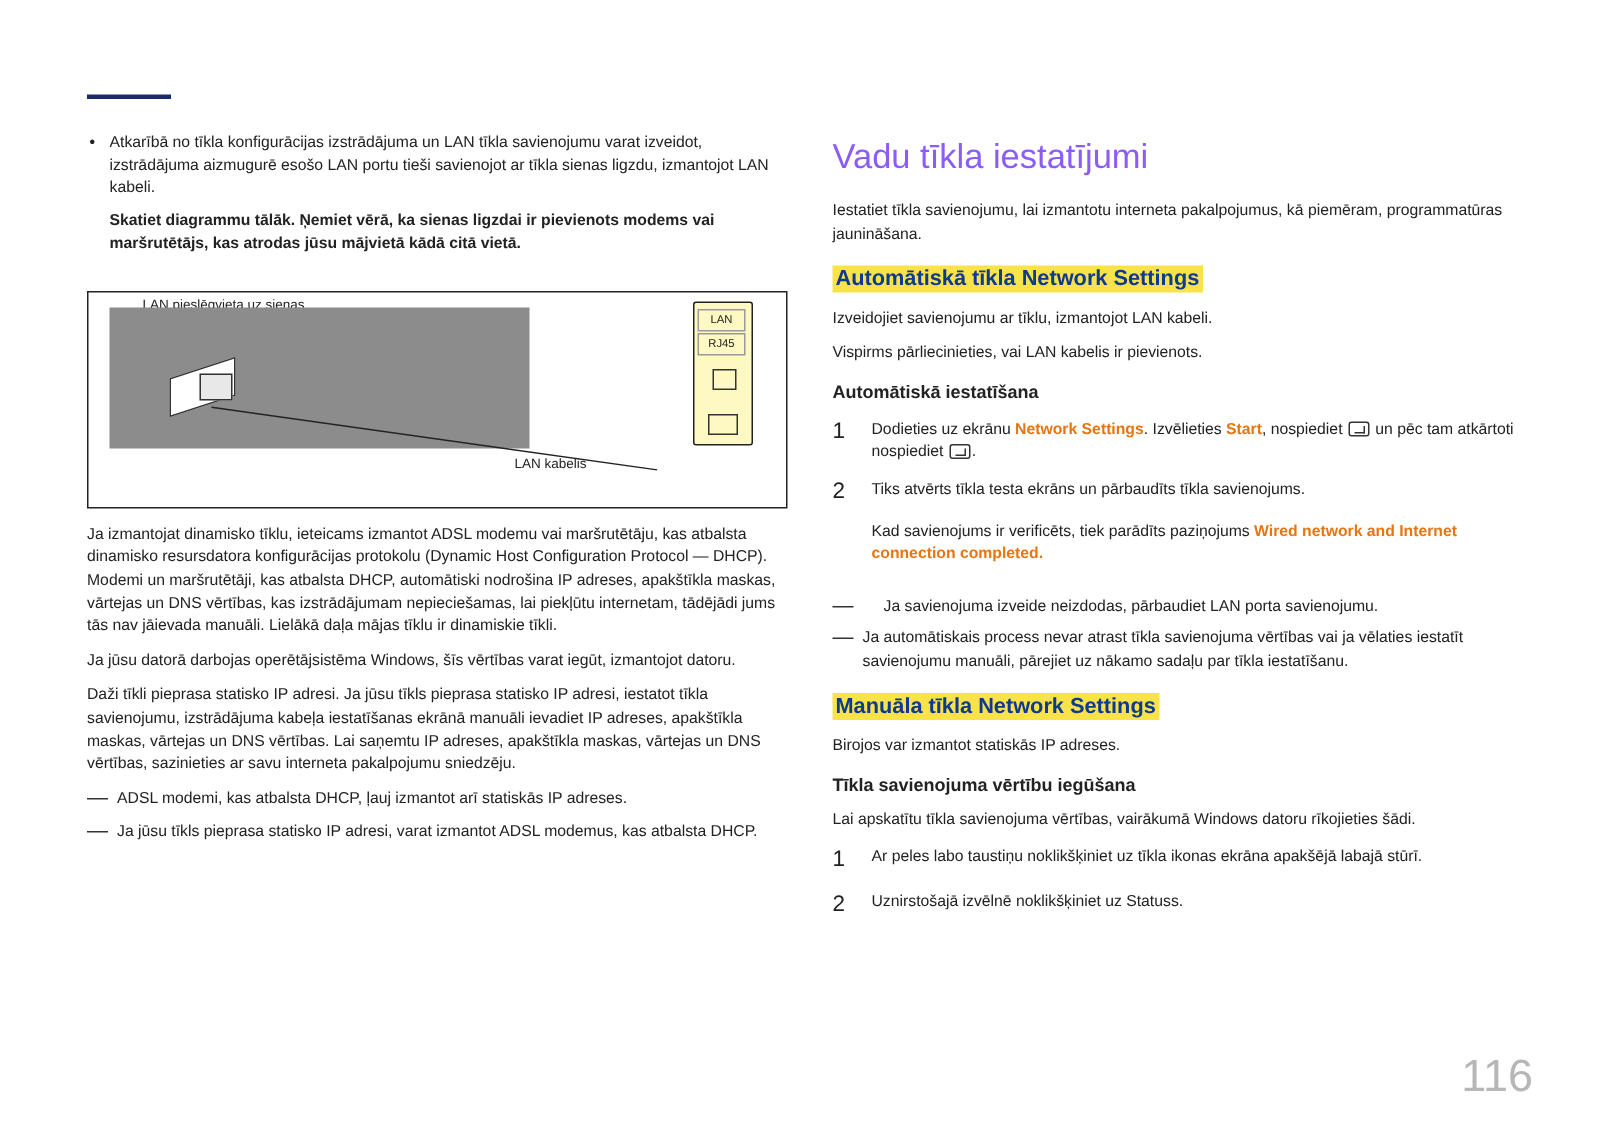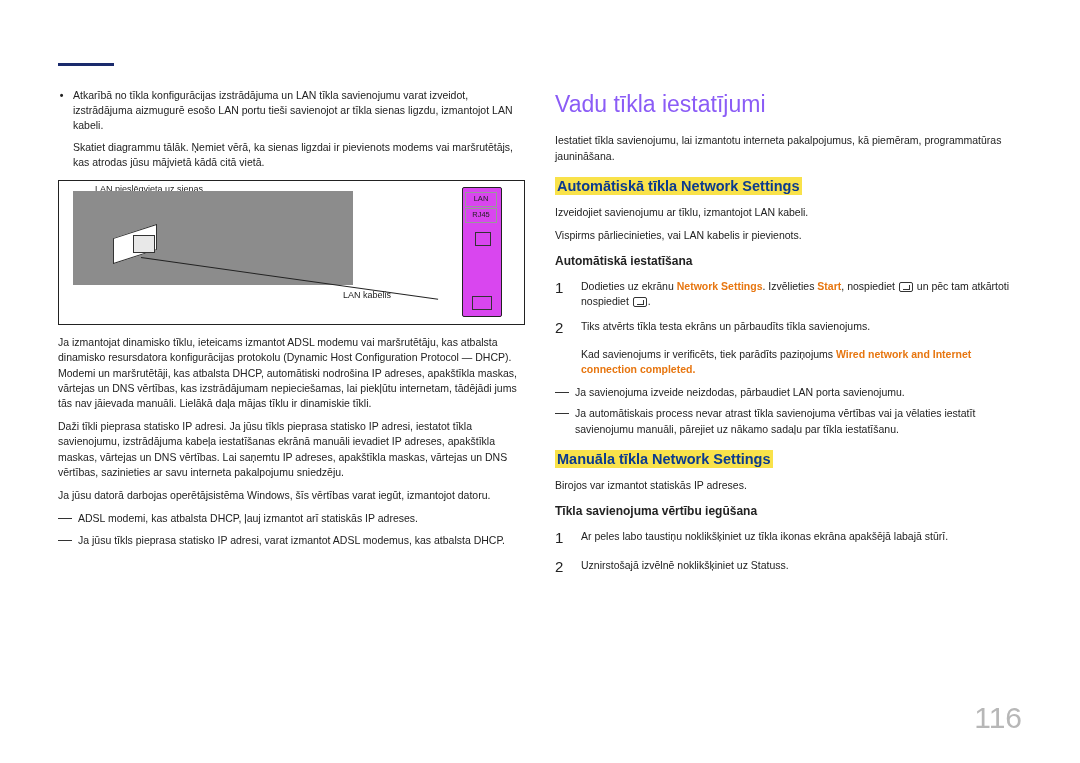--- a/index.html
+++ b/index.html
@@ -24,21 +24,21 @@
   }
   .columns {
     display: flex;
     gap: 30px;
     margin-top: 30px;
   }
   .col { flex: 1; min-width: 0; }
   .bullet-row { display: flex; gap: 8px; margin-bottom: 6px; }
   .bullet-dot { width: 7px; flex: 0 0 7px; text-align: center; font-weight: bold; }
   .bullet-text { flex: 1; }
-  .sub-text { margin-left: 15px; margin-bottom: 10px; }
+  .sub-text { margin-left: 15px; margin-bottom: 24px; font-weight: bold; }
   .diagram {
     border: 1px solid #222;
     height: 145px;
     margin: 6px 0 10px 0;
     padding: 10px 14px;
     position: relative;
   }
   .diagram-wall {
     width: 280px;
     height: 94px;
@@ -65,24 +65,24 @@
   .diagram-cable {
     position: absolute;
     border-top: 1.2px solid #222;
   }
   .diagram-label { position: absolute; font-size: 9px; padding-left: 34px; }
   .device {
     position: absolute;
     right: 22px;
     top: 6px;
     width: 40px;
-    height: 130px;
+    height: 96px;
     border: 1.2px solid #222;
     border-radius: 2px;
-    background: #d946ef;
+    background: #fef9c3;
   }
   .device-label {
     position: absolute;
     width: 32px;
     right: 4px;
     top: 4px;
     font-size: 7.5px;
     text-align: center;
     border: 1px solid #999;
     padding: 1px 0;
@@ -120,21 +120,21 @@
     border: 1px solid #333;
     border-radius: 2px;
     vertical-align: middle;
     position: relative;
     margin: 0 1px;
   }
   .enter-icon::after {
     content: ""; position: absolute; right: 2px; top: 2px;
     width: 6px; height: 4px; border-right: 1px solid #333; border-bottom: 1px solid #333;
   }
-  .indent { margin-left: 26px; margin-bottom: 8px; }
+  .indent { margin-left: 26px; margin-bottom: 20px; }
   .page-num {
     position: absolute;
     right: 58px;
     bottom: 24px;
     font-size: 30px;
     color: #b7b7b7;
     font-weight: 300;
   }
 </style>
 </head>
@@ -161,22 +161,22 @@
       <div class="diagram-label" style="left:250px;top:108px;">LAN kabelis</div>
       <div class="device">
         <div class="device-label">LAN</div>
         <div class="device-label" style="top:20px;">RJ45</div>
         <div style="position:absolute;left:12px;top:44px;width:16px;height:14px;border:1px solid #333;"></div>
         <div class="device-port"></div>
       </div>
     </div>
 
     <div class="para">Ja izmantojat dinamisko tīklu, ieteicams izmantot ADSL modemu vai maršrutētāju, kas atbalsta dinamisko resursdatora konfigurācijas protokolu (Dynamic Host Configuration Protocol — DHCP). Modemi un maršrutētāji, kas atbalsta DHCP, automātiski nodrošina IP adreses, apakštīkla maskas, vārtejas un DNS vērtības, kas izstrādājumam nepieciešamas, lai piekļūtu internetam, tādējādi jums tās nav jāievada manuāli. Lielākā daļa mājas tīklu ir dinamiskie tīkli.</div>
+    <div class="para">Ja jūsu datorā darbojas operētājsistēma Windows, šīs vērtības varat iegūt, izmantojot datoru.</div>
     <div class="para">Daži tīkli pieprasa statisko IP adresi. Ja jūsu tīkls pieprasa statisko IP adresi, iestatot tīkla savienojumu, izstrādājuma kabeļa iestatīšanas ekrānā manuāli ievadiet IP adreses, apakštīkla maskas, vārtejas un DNS vērtības. Lai saņemtu IP adreses, apakštīkla maskas, vārtejas un DNS vērtības, sazinieties ar savu interneta pakalpojumu sniedzēju.</div>
-    <div class="para">Ja jūsu datorā darbojas operētājsistēma Windows, šīs vērtības varat iegūt, izmantojot datoru.</div>
 
     <div class="dash-row">
       <div class="dash"></div>
       <div style="flex:1;">ADSL modemi, kas atbalsta DHCP, ļauj izmantot arī statiskās IP adreses.</div>
     </div>
     <div class="dash-row">
       <div class="dash"></div>
       <div style="flex:1;">Ja jūsu tīkls pieprasa statisko IP adresi, varat izmantot ADSL modemus, kas atbalsta DHCP.</div>
     </div>
   </div>
@@ -202,31 +202,32 @@
       <div class="num">2</div>
       <div class="num-text">Tiks atvērts tīkla testa ekrāns un pārbaudīts tīkla savienojums.</div>
     </div>
 
     <div class="indent">
       <span>Kad savienojums ir verificēts, tiek parādīts paziņojums </span><span class="orange">Wired network and Internet connection completed.</span>
     </div>
 
     <div class="dash-row">
       <div class="dash"></div>
-      <div style="flex:1;">Ja savienojuma izveide neizdodas, pārbaudiet LAN porta savienojumu.</div>
+      <div style="flex:1;margin-left:14px;">Ja savienojuma izveide neizdodas, pārbaudiet LAN porta savienojumu.</div>
     </div>
     <div class="dash-row">
       <div class="dash"></div>
       <div style="flex:1;">Ja automātiskais process nevar atrast tīkla savienojuma vērtības vai ja vēlaties iestatīt savienojumu manuāli, pārejiet uz nākamo sadaļu par tīkla iestatīšanu.</div>
     </div>
 
     <div class="h2-wrap"><span class="h2">Manuāla tīkla Network Settings</span></div>
     <div class="para">Birojos var izmantot statiskās IP adreses.</div>
 
     <div class="h3">Tīkla savienojuma vērtību iegūšana</div>
+    <div class="para">Lai apskatītu tīkla savienojuma vērtības, vairākumā Windows datoru rīkojieties šādi.</div>
 
     <div class="num-row">
       <div class="num">1</div>
       <div class="num-text">Ar peles labo taustiņu noklikšķiniet uz tīkla ikonas ekrāna apakšējā labajā stūrī.</div>
     </div>
     <div class="num-row">
       <div class="num">2</div>
       <div class="num-text">Uznirstošajā izvēlnē noklikšķiniet uz Statuss.</div>
     </div>
   </div>

